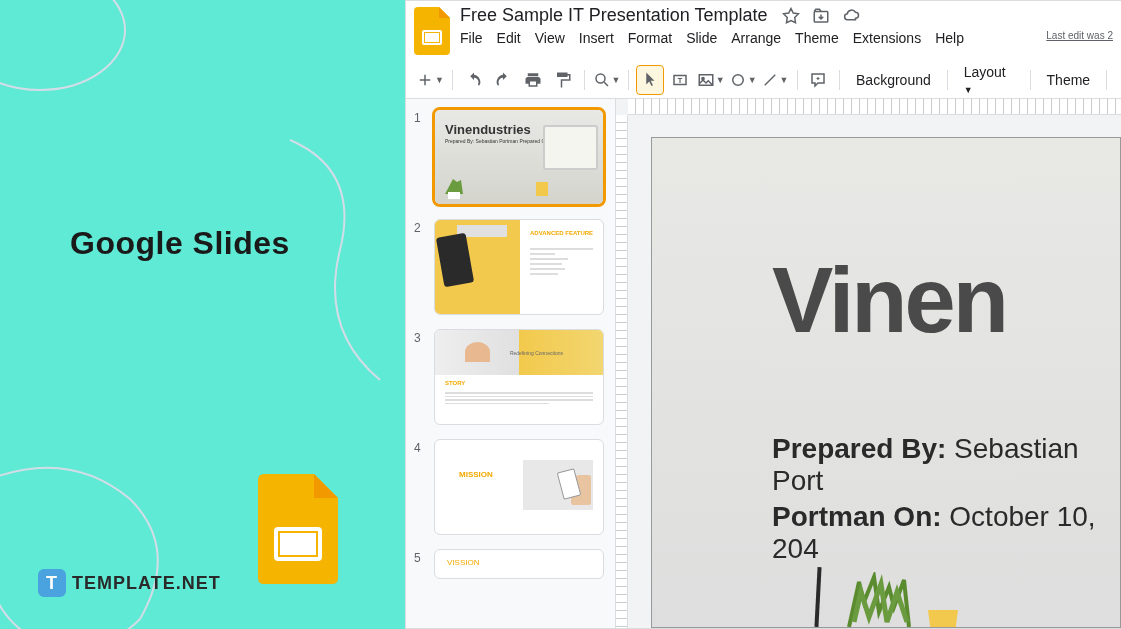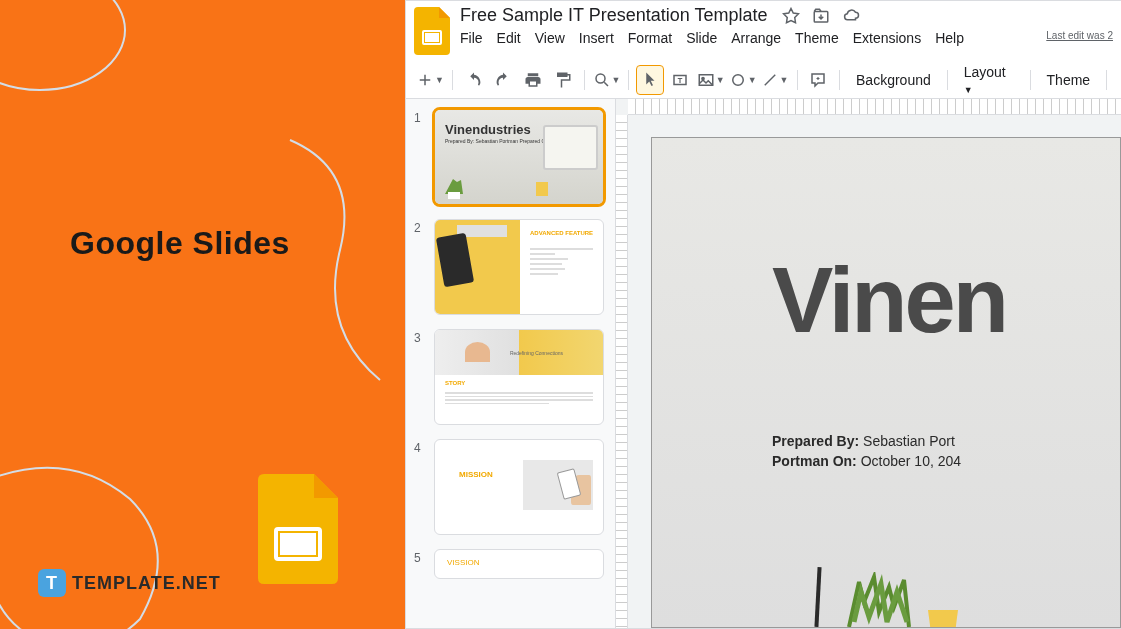--- a/index.html
+++ b/index.html
@@ -1,20 +1,20 @@
 <!DOCTYPE html>
 <html><head>
   <meta charset="utf-8">
   <style>
     * { box-sizing: border-box; margin: 0; padding: 0; }
     body { font-family: Arial, sans-serif; width: 1121px; height: 629px; overflow: hidden; position: relative; }
     
     .left-panel { 
       position: absolute; left: 0; top: 0; width: 478px; height: 629px; 
-      background: #f97316; 
+      background: #5eead4; 
       overflow: hidden;
     }
     .wavy-line1 { position: absolute; stroke: #d3dde7; stroke-width: 2; fill: none; }
     
     .left-title { 
       position: absolute; left: 70px; top: 225px; 
       font-size: 32px; font-weight: bold; color: #1a1a1a; letter-spacing: 0.5px;
     }
     
     .big-slides-icon { 
@@ -131,21 +131,21 @@
     .canvas-slide { 
       position: absolute; left: 35px; top: 38px; right: 0; bottom: 0; 
       background: linear-gradient(to bottom, #e8e8e5 0%, #dedede 100%); 
       border: 1px solid #999; overflow: hidden;
     }
     .canvas-title { 
       position: absolute; left: 120px; top: 110px; font-size: 92px; font-weight: 900; 
       color: #4a4a4a; letter-spacing: -3px;
     }
     .canvas-prepared { 
-      position: absolute; left: 120px; top: 295px; font-size: 14px; color: #2a2a2a;
+      position: absolute; left: 120px; top: 295px; font-size: 28px; color: #2a2a2a;
     }
     .canvas-prepared div { margin-bottom: 4px; }
     .canvas-prepared strong { font-weight: 900; }
     .canvas-plant { position: absolute; left: 40%; bottom: -5px; }
     .canvas-yellow-cup { position: absolute; left: 58%; bottom: -8px; width: 40px; height: 30px; }
     .canvas-pen { position: absolute; left: 35%; bottom: 0; width: 4px; height: 60px; background: #2a2a2a; transform: rotate(3deg); }
     
     .dropdown-arrow { font-size: 9px; margin-left: 1px; }
   </style>
 </head>

